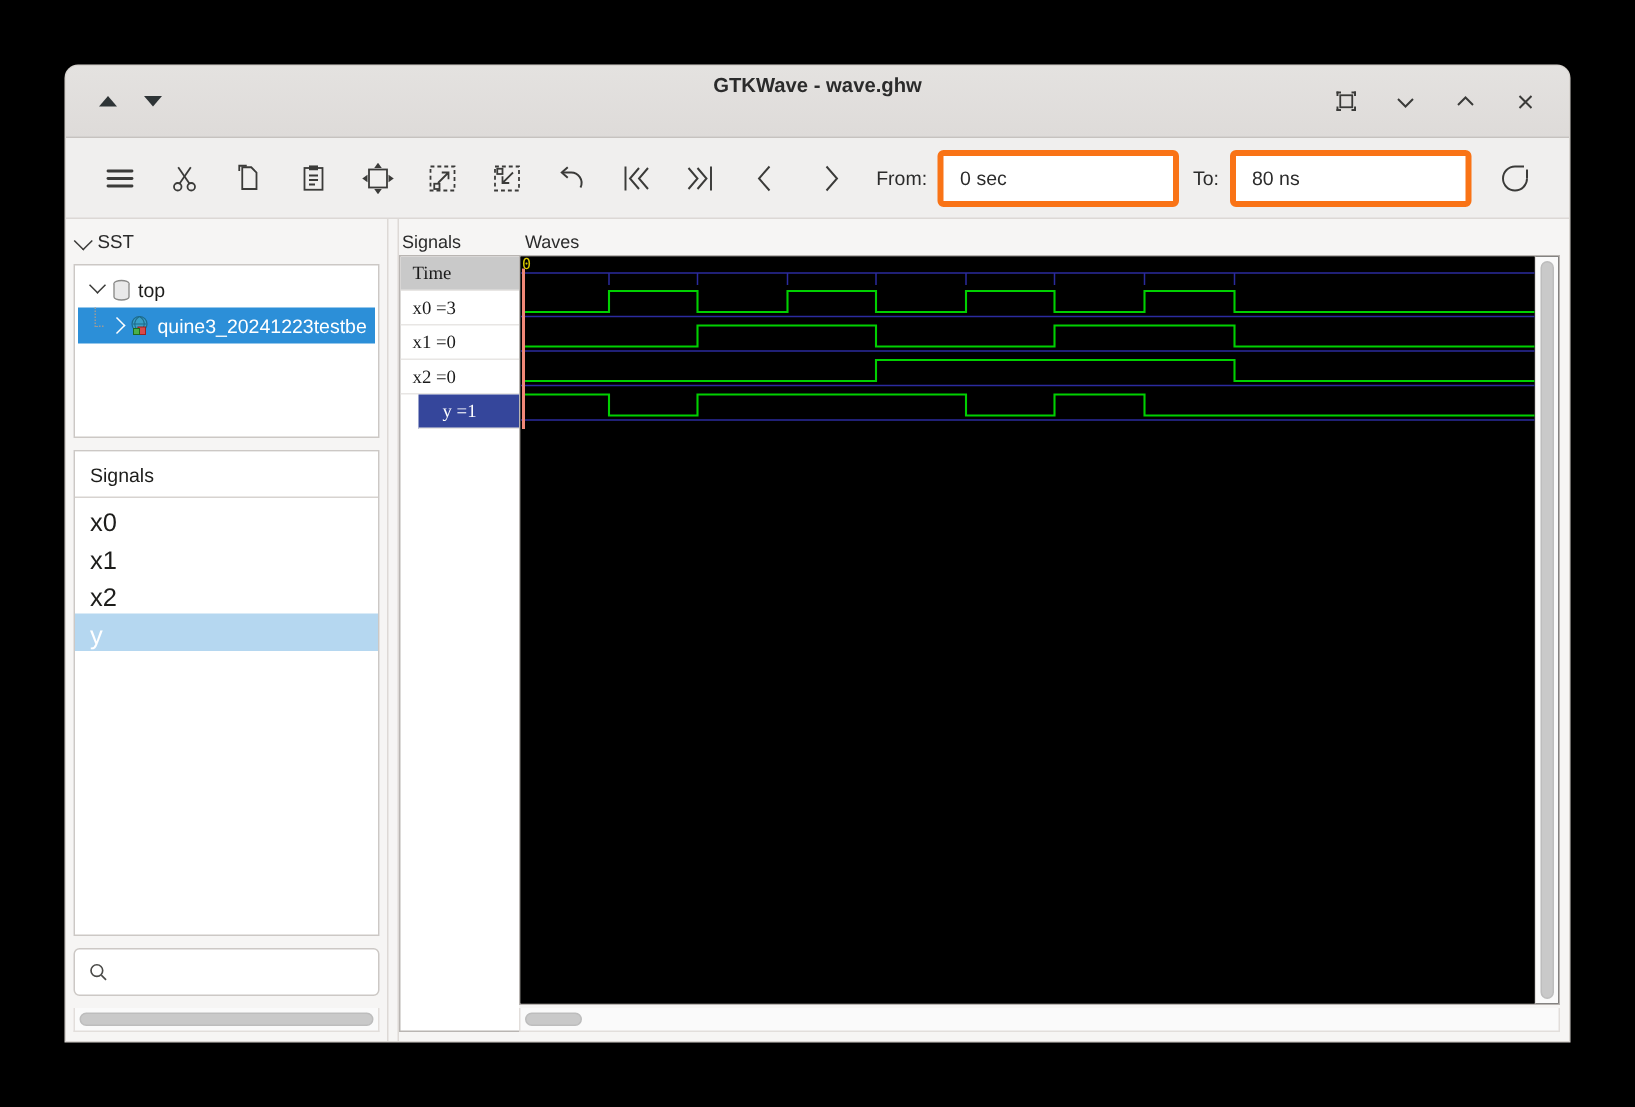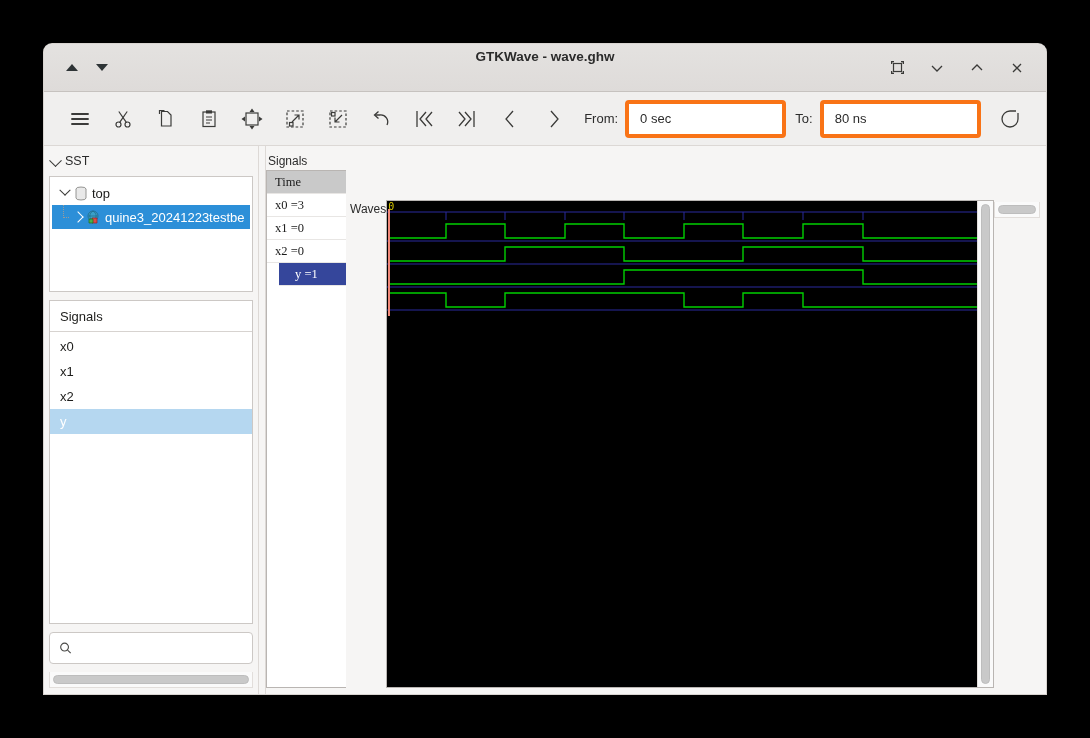--- a/index.html
+++ b/index.html
@@ -113,21 +113,21 @@
     border-top: 1px dotted #9a9a98;
   }
 
   #sig-panel { flex: 1; display: flex; flex-direction: column; min-height: 0; }
   .sig-head {
     height: 31px; border-bottom: 1px solid #d7d3d0;
     display: flex; align-items: center; padding-left: 10px;
     font-size: 13px; color: #1d1d1b; background: #fff;
   }
   .sig-list { flex: 1; overflow: hidden; padding-top: 2px; }
-  .sig-item { height: 25px; display: flex; align-items: center; padding-left: 10px; font-size: 13px; color: #1d1d1b; }
+  .sig-item { height: 25px; display: flex; align-items: flex-end; padding-left: 10px; font-size: 17px; color: #1d1d1b; }
   .sig-item.sel { background: #b5d7f0; color: #fff; }
 
   #search-box {
     height: 32px; border: 1px solid #ccc8c5; border-radius: 4px; background: #fff;
     display: flex; align-items: center; padding: 0 9px; gap: 6px;
   }
   #search-box input {
     border: none; outline: none; font-size: 12.5px; flex: 1;
     font-family: "Liberation Sans", sans-serif; background: transparent; color: #1d1d1b;
   }
@@ -154,21 +154,21 @@
   }
   .names-body { flex: 1; border: 1px solid #b9b5b2; border-right: none; background: #fff; overflow: hidden; }
   .nm {
     height: 23px; font-family: Liberation Serif, serif; font-size: 12.5px;
     display: flex; align-items: center; padding-left: 8px; color: #1a1a1a;
     border-bottom: 1px solid #e8e6e4;
   }
   .nm.time { background: #c9c9c9; color: #1a1a1a; }
   .nm.sel { background: #35469b; color: #fff; padding-left: 16px; margin-left: 12px; }
 
-  #wavecol { flex: 1; display: flex; flex-direction: row; min-width: 0; margin-top: 48px; }
+  #wavecol { flex: 1; display: flex; flex-direction: column; min-width: 0; }
   .waves-head { height: 18px; font-size: 12px; color: #2b2b2b; padding-left: 4px; display:flex; align-items:center;}
   #canvaswrap { flex: 1; display: flex; border: 1px solid #b9b5b2; background: #000; min-height: 0; overflow: hidden;}
   #wavecanvas { flex: 1; position: relative; background: #000; overflow: hidden; }
   #wavecanvas svg { display: block; }
   #time0 {
     position: absolute; left: 1px; top: 1px;
     font-family: "DejaVu Sans Mono", monospace; font-size: 10px; color: #d8c800;
     line-height: 10px;
   }
 

